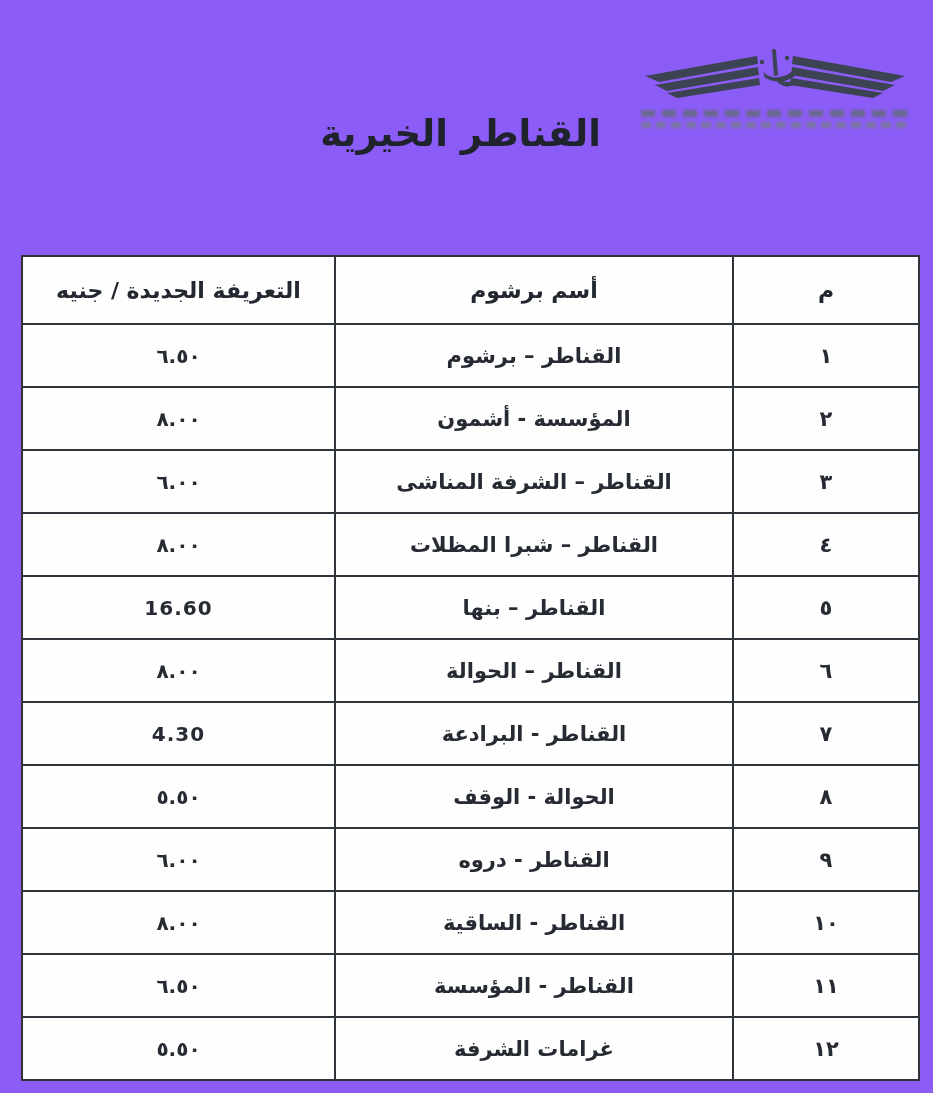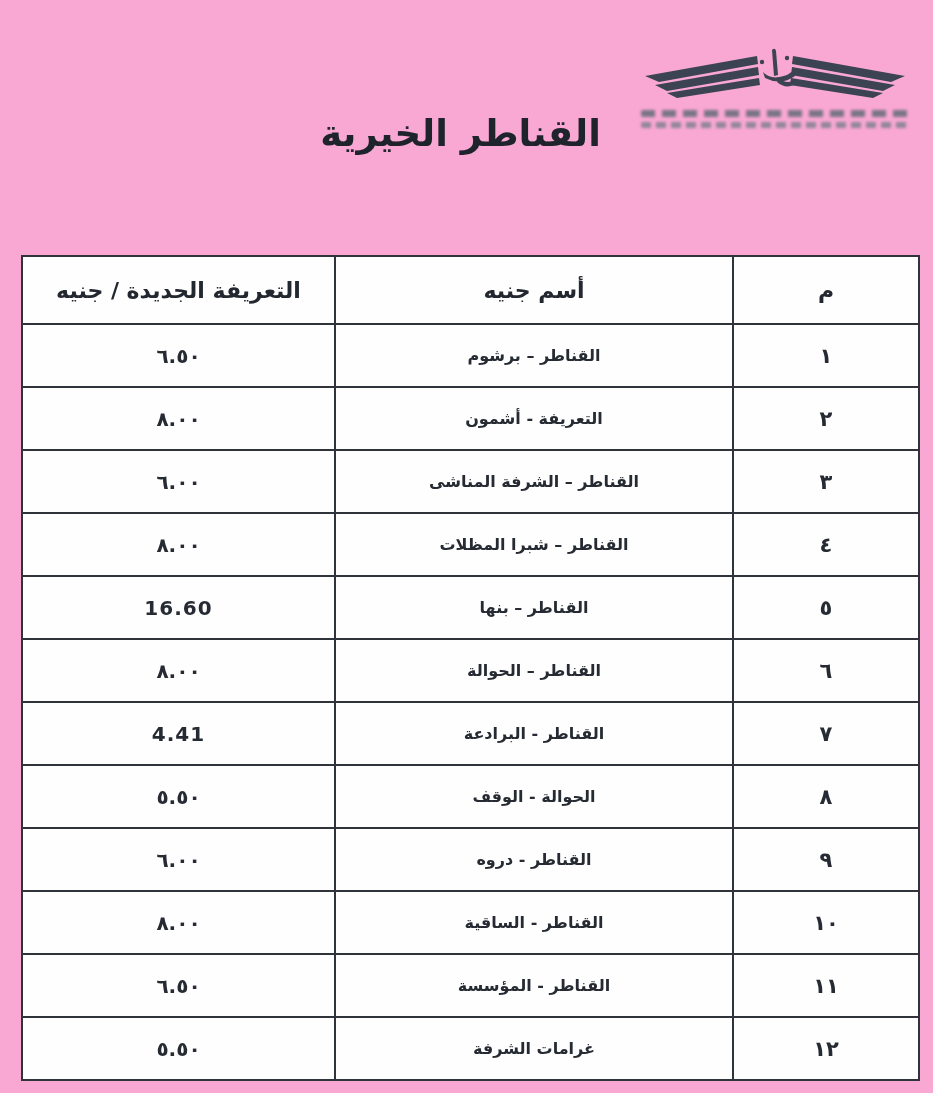--- a/index.html
+++ b/index.html
@@ -5,21 +5,21 @@
   html, body {
     margin: 0;
     padding: 0;
     background: #e8e8e8;
   }
   .page {
     position: relative;
     width: 933px;
     height: 1093px;
     margin: 0 auto;
-    background: #f9a8d4;
+    background: #8b5cf6;
     font-family: "DejaVu Sans", sans-serif;
     color: #262b33;
     overflow: hidden;
     direction: rtl;
   }
 
   
   .logo {
     position: absolute;
     top: 48px;
@@ -84,21 +84,21 @@
   }
   table.tariff-table thead th {
     height: 66px;
     font-size: 22px;
     color: #23272f;
   }
   table.tariff-table tbody td {
     height: 61px;
     color: #262b33;
   }
-  td.cell-name  { font-size: 16px; }
+  td.cell-name  { font-size: 21px; }
   td.cell-index { font-size: 21px; }
   td.cell-tariff { font-size: 20px; letter-spacing: 1px; }
 </style>
 </head>
 <body>
 
 <div class="page">
 
   <div class="logo">
     <span>
@@ -129,35 +129,35 @@
 
   <table class="tariff-table">
     <colgroup>
       <col class="col-index">
       <col class="col-name">
       <col class="col-tariff">
     </colgroup>
     <thead>
       <tr>
         <th>م</th>
-        <th>أسم جنيه</th>
+        <th>أسم برشوم</th>
         <th>التعريفة الجديدة / جنيه</th>
       </tr>
     </thead>
     <tbody>
 
         <tr>
           <td class="cell-index">١</td>
           <td class="cell-name">القناطر – برشوم</td>
           <td class="cell-tariff">٦.٥٠</td>
         </tr>
 
         <tr>
           <td class="cell-index">٢</td>
-          <td class="cell-name">التعريفة - أشمون</td>
+          <td class="cell-name">المؤسسة - أشمون</td>
           <td class="cell-tariff">٨.٠٠</td>
         </tr>
 
         <tr>
           <td class="cell-index">٣</td>
           <td class="cell-name">القناطر – الشرفة المناشى</td>
           <td class="cell-tariff">٦.٠٠</td>
         </tr>
 
         <tr>
@@ -174,21 +174,21 @@
 
         <tr>
           <td class="cell-index">٦</td>
           <td class="cell-name">القناطر – الحوالة</td>
           <td class="cell-tariff">٨.٠٠</td>
         </tr>
 
         <tr>
           <td class="cell-index">٧</td>
           <td class="cell-name">القناطر - البرادعة</td>
-          <td class="cell-tariff">4.41</td>
+          <td class="cell-tariff">4.30</td>
         </tr>
 
         <tr>
           <td class="cell-index">٨</td>
           <td class="cell-name">الحوالة - الوقف</td>
           <td class="cell-tariff">٥.٥٠</td>
         </tr>
 
         <tr>
           <td class="cell-index">٩</td>

